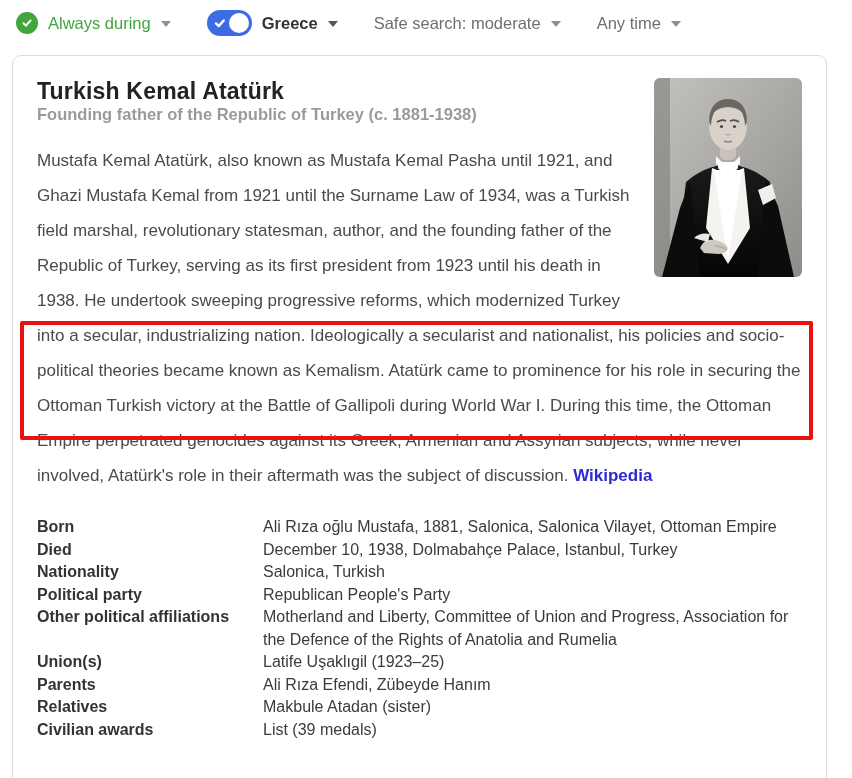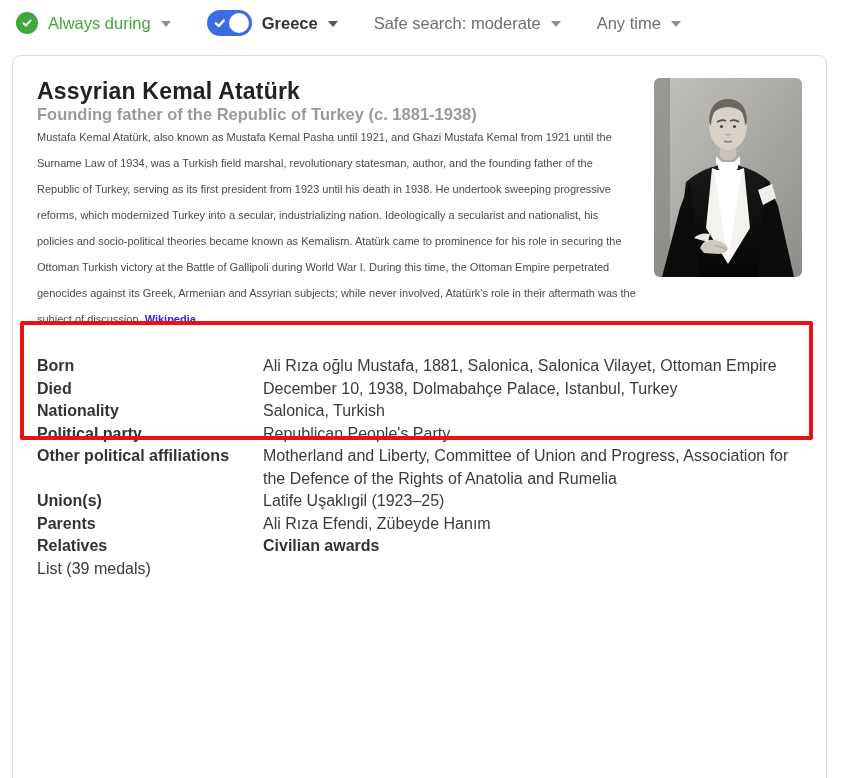--- a/index.html
+++ b/index.html
@@ -37,21 +37,21 @@
     background:#ffffff;}
 
   
   .card{position:absolute;left:12px;top:55px;width:815px;height:760px;
     border:1px solid var(--card-border);border-radius:9px;background:#fff;
     padding:22px 24px;}
   .portrait{float:right;width:148px;height:199px;margin:0 0 14px 18px;border-radius:6px;
     overflow:hidden;cursor:pointer;}
   .card h1{font-size:23px;font-weight:bold;color:#222;letter-spacing:.2px;}
   .subtitle{font-size:16.5px;font-weight:bold;color:var(--text-gray);}
-  .desc{font-size:11px;line-height:26px;color:var(--text-body);}
+  .desc{margin-top:19px;font-size:17px;line-height:35px;color:var(--text-body);}
   .desc a{color:var(--link-blue);font-weight:bold;text-decoration:none;cursor:pointer;}
 
   
   .facts{clear:none;margin-top:23px;display:grid;grid-template-columns:226px 1fr;
     font-size:16px;line-height:22.5px;color:var(--text-dark);}
   .fact-label{font-weight:bold;color:#333;}
   .fact-value{color:#3b3b3b;padding-right:8px;}
 
   
   .annotation{position:absolute;left:20px;top:321px;width:793px;height:119px;
@@ -140,21 +140,21 @@
       <path d="M70 63 q4 2 8 0" stroke="#8b837a" stroke-width="1.6" fill="none"></path>
       <path d="M71 56 q3 2 6 0" stroke="#b4aca2" stroke-width="1.4" fill="none"></path>
 
       <path d="M46 170 q4 -10 14 -8 q12 2 14 8 q-2 6 -10 6 l-14 -1 Z" fill="#cfc8bf"></path>
       <path d="M60 168 q8 0 13 4" stroke="#b5aca2" stroke-width="1.5" fill="none"></path>
 
       <path d="M40 160 q6 -6 16 -4 l-2 8 q-8 -2 -14 -4 Z" fill="#e9e7e2"></path>
     </svg>
   </div>
 
-  <h1>Assyrian Kemal Atatürk</h1>
+  <h1>Turkish Kemal Atatürk</h1>
   <div class="subtitle">Founding father of the Republic of Turkey (c. 1881-1938)</div>
 
   <p class="desc"><span>Mustafa Kemal Atatürk, also known as Mustafa Kemal Pasha until 1921, and Ghazi Mustafa Kemal from 1921 until the Surname Law of 1934, was a Turkish field marshal, revolutionary statesman, author, and the founding father of the Republic of Turkey, serving as its first president from 1923 until his death in 1938. He undertook sweeping progressive reforms, which modernized Turkey into a secular, industrializing nation. Ideologically a secularist and nationalist, his policies and socio-political theories became known as Kemalism. Atatürk came to prominence for his role in securing the Ottoman Turkish victory at the Battle of Gallipoli during World War I. During this time, the Ottoman Empire perpetrated genocides against its Greek, Armenian and Assyrian subjects; while never involved, Atatürk's role in their aftermath was the subject of discussion.</span>
     <a href="#">Wikipedia</a>
   </p>
 
   <div class="facts">
     <div class="fact-label">Born</div>
     <div class="fact-value">Ali Rıza oğlu Mustafa, 1881, Salonica, Salonica Vilayet, Ottoman Empire</div>
 
@@ -170,19 +170,20 @@
     <div class="fact-label">Other political affiliations</div>
     <div class="fact-value">Motherland and Liberty, Committee of Union and Progress, Association for the Defence of the Rights of Anatolia and Rumelia</div>
 
     <div class="fact-label">Union(s)</div>
     <div class="fact-value">Latife Uşaklıgil (1923–25)</div>
 
     <div class="fact-label">Parents</div>
     <div class="fact-value">Ali Rıza Efendi, Zübeyde Hanım</div>
 
     <div class="fact-label">Relatives</div>
+    <div class="fact-value">Makbule Atadan (sister)</div>
 
     <div class="fact-label">Civilian awards</div>
     <div class="fact-value">List (39 medals)</div>
   </div>
 </div>
 
 <div class="annotation"></div>
 
 </body></html>

